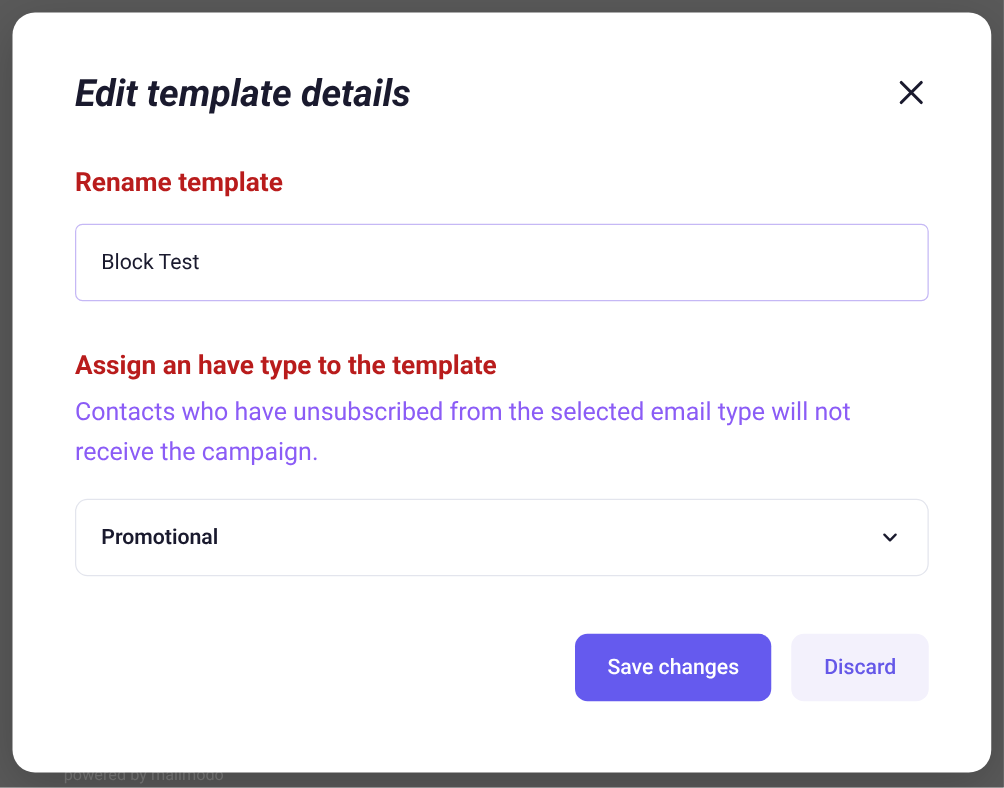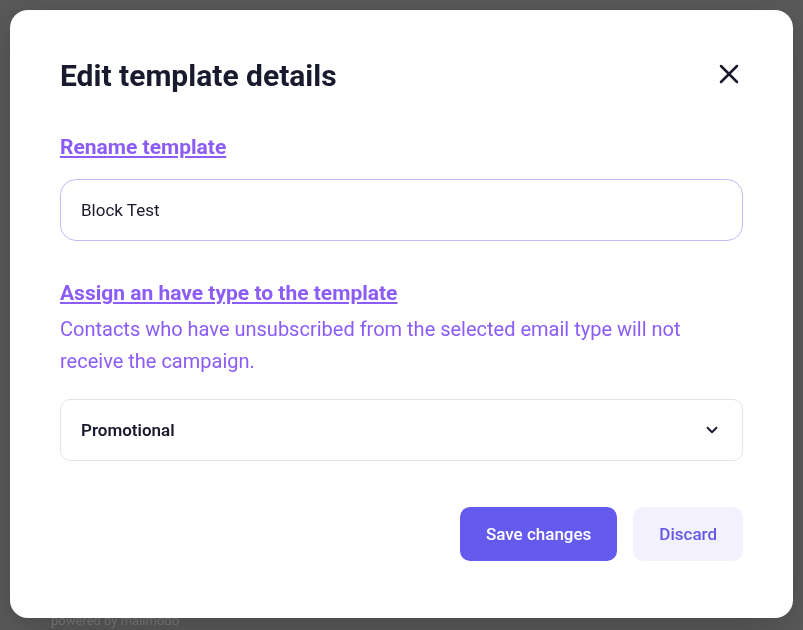--- a/index.html
+++ b/index.html
@@ -39,20 +39,21 @@
       background: #ffffff;
       border-radius: 18px;
       padding: 48px 50px 42px 50px;
       box-shadow: 0 10px 40px rgba(0,0,0,0.2);
     }
     .modal-header {
       display: flex;
       justify-content: space-between;
       align-items: center;
       margin-bottom: 42px;
+      font-style: italic;
     }
     .modal-title {
       font-size: 30px;
       font-weight: 700;
       color: #1a1a2e;
     }
     .close-btn {
       width: 28px;
       height: 28px;
       cursor: pointer;
@@ -64,39 +65,38 @@
     .close-btn svg {
       width: 24px;
       height: 24px;
     }
     .section {
       margin-bottom: 40px;
     }
     .section-label {
       font-size: 21px;
       font-weight: 700;
-      color: #8b5cf6;
+      color: #b91c1c;
       margin-bottom: 20px;
-      text-decoration: underline;
     }
     .section-description {
       font-size: 20px;
       color: #8b5cf6;
       line-height: 1.6;
       margin-top: -12px;
       margin-bottom: 22px;
     }
     .text-input {
       width: 100%;
       height: 62px;
       padding: 0 20px;
       font-size: 17px;
       color: #1a1a2e;
       border: 1.5px solid #c5b8f5;
-      border-radius: 16px;
+      border-radius: 6px;
       outline: none;
       font-family: inherit;
     }
     .select-wrapper {
       position: relative;
       width: 100%;
       height: 62px;
       border: 1px solid #e3e5ed;
       border-radius: 10px;
       display: flex;

